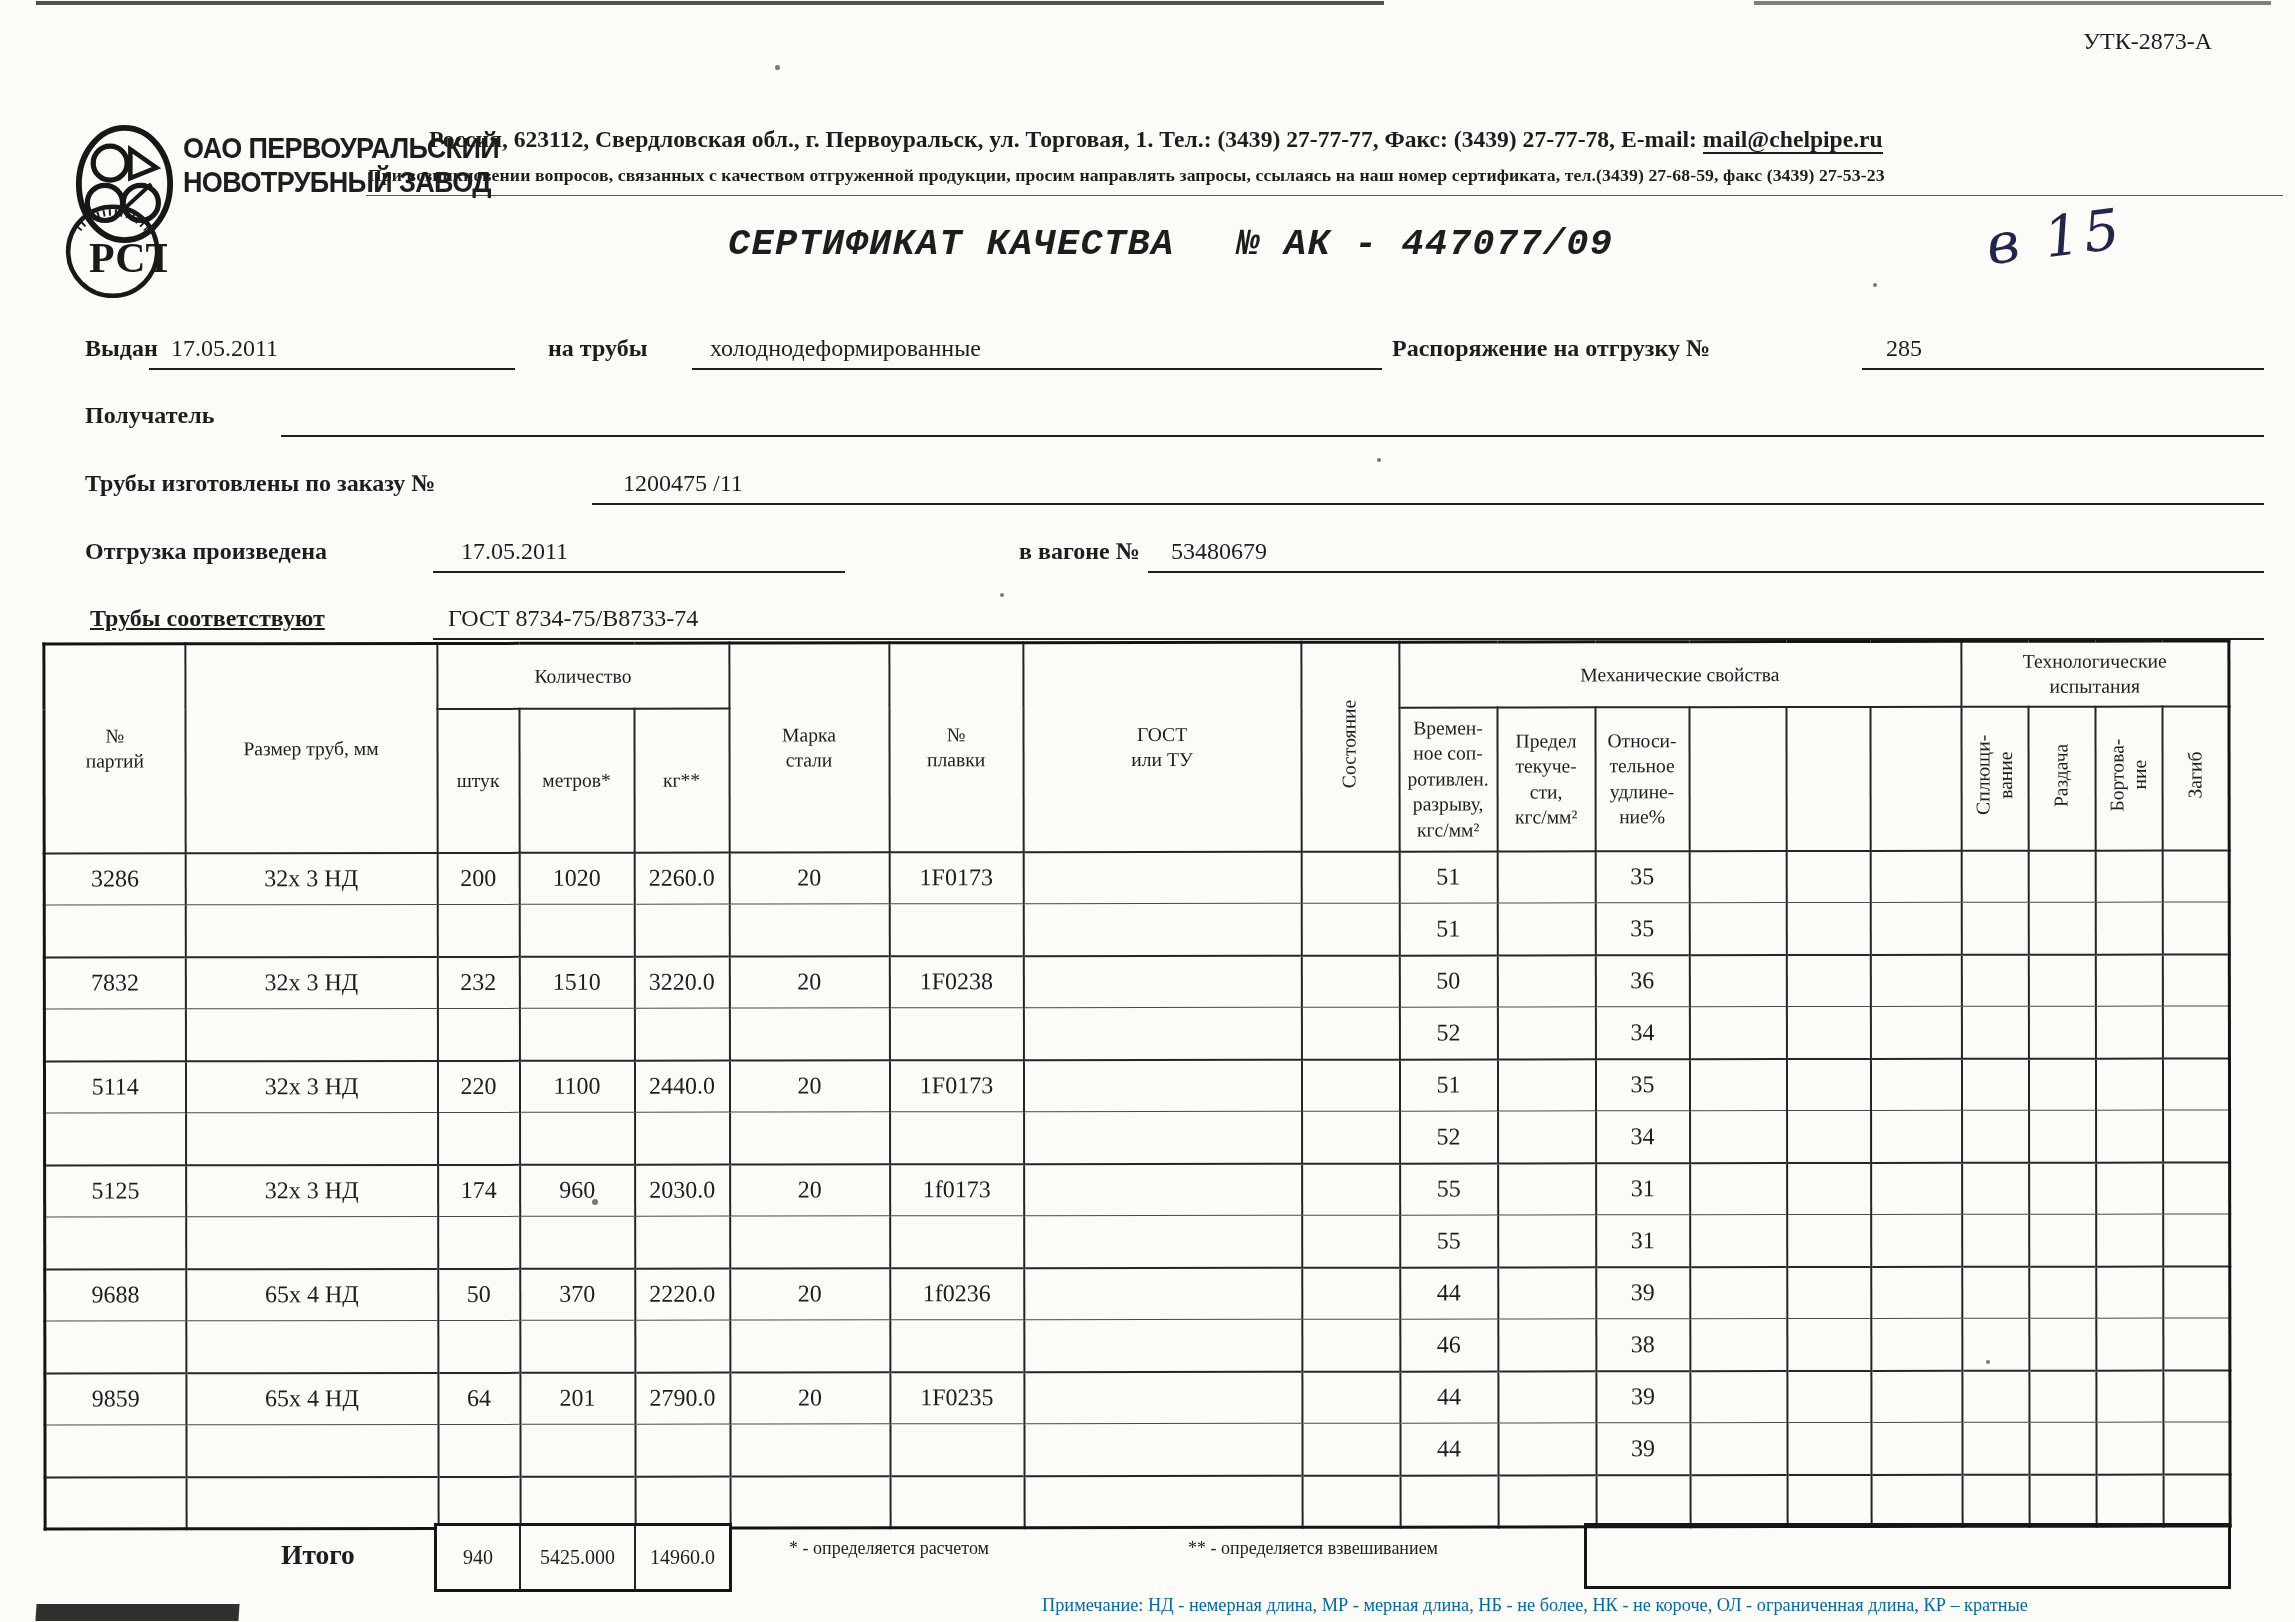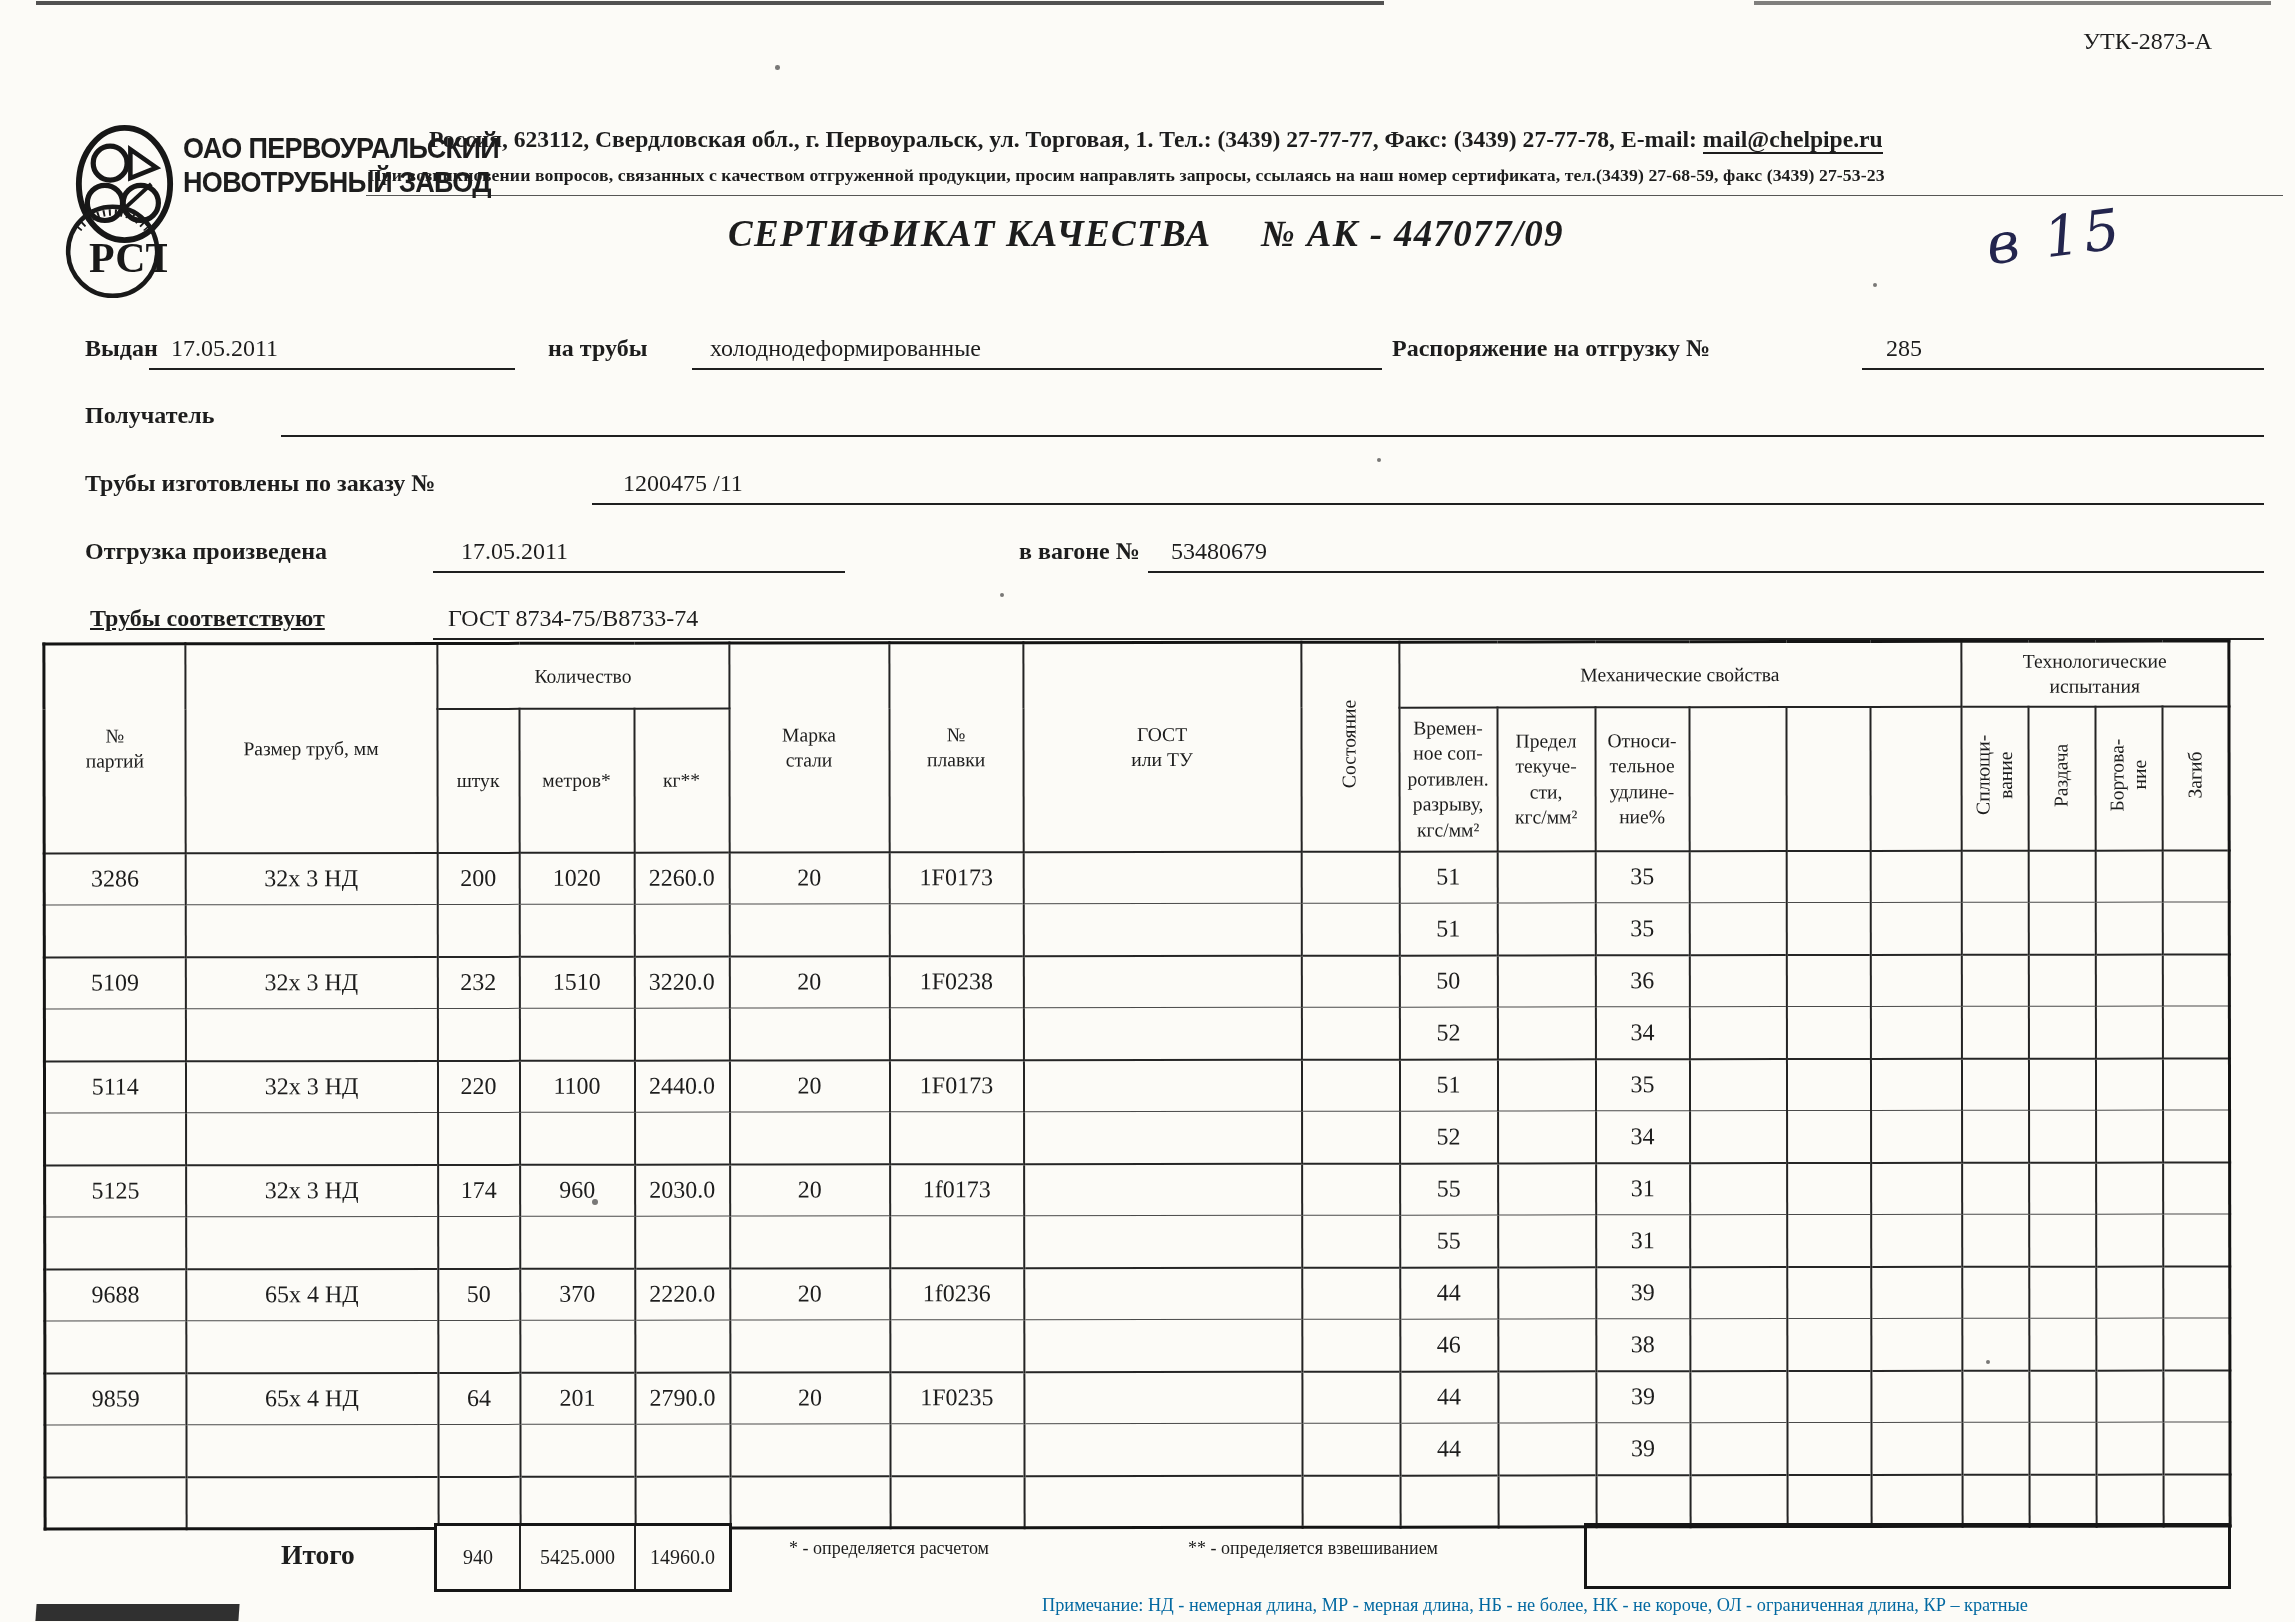--- a/index.html
+++ b/index.html
@@ -80,21 +80,21 @@
   </div>
   <div class="abs support" style="left:368px;top:165px;">При возникновении вопросов, связанных с качеством отгруженной продукции, просим направлять запросы, ссылаясь на наш номер сертификата, тел.(3439) 27-68-59, факс (3439) 27-53-23</div>
   <div class="fline" style="left:366px;top:195px;width:1917px;height:1.3px;opacity:.75;"></div>
 
   <svg class="abs" style="left:59px;top:195px;" width="108" height="108" viewBox="0 0 165 165">
     <circle cx="82" cy="86" r="68" fill="none" stroke="#191919" stroke-width="7"></circle>
     <path d="M30 52 A 66 66 0 0 1 134 52" fill="none" stroke="#191919" stroke-width="10" stroke-dasharray="3 6"></path>
     <text x="46" y="118" font-family="Liberation Serif, serif" font-size="64" font-weight="bold" fill="#191919">РСТ</text>
   </svg>
 
-  <div class="abs title" style="left:728px;top:212px;">
+  <div class="abs title" style="left:728px;top:223px;font-family:Liberation Mono, monospace;">
     <span>СЕРТИФИКАТ КАЧЕСТВА</span>
     <span style="margin-left:39px;">№  АК - 447077/09</span>
   </div>
 
   <div class="abs hand" style="left:1986px;top:204px;">в 15</div>
 
   <div class="abs lbl" style="left:85px;top:335px;">Выдан</div>
   <div class="abs val" style="left:171px;top:335px;">17.05.2011</div>
   <div class="fline" style="left:149px;top:368px;width:366px;"></div>
   <div class="abs lbl" style="left:548px;top:335px;">на трубы</div>
@@ -228,21 +228,21 @@
             <td>35</td>
             <td></td>
             <td></td>
             <td></td>
             <td></td>
             <td></td>
             <td></td>
             <td></td>
           </tr>
           <tr>
-            <td>5109</td>
+            <td>7832</td>
             <td>32х 3 НД</td>
             <td>232</td>
             <td>1510</td>
             <td>3220.0</td>
             <td>20</td>
             <td>1F0238</td>
             <td></td>
             <td></td>
             <td>50</td>
             <td></td>

